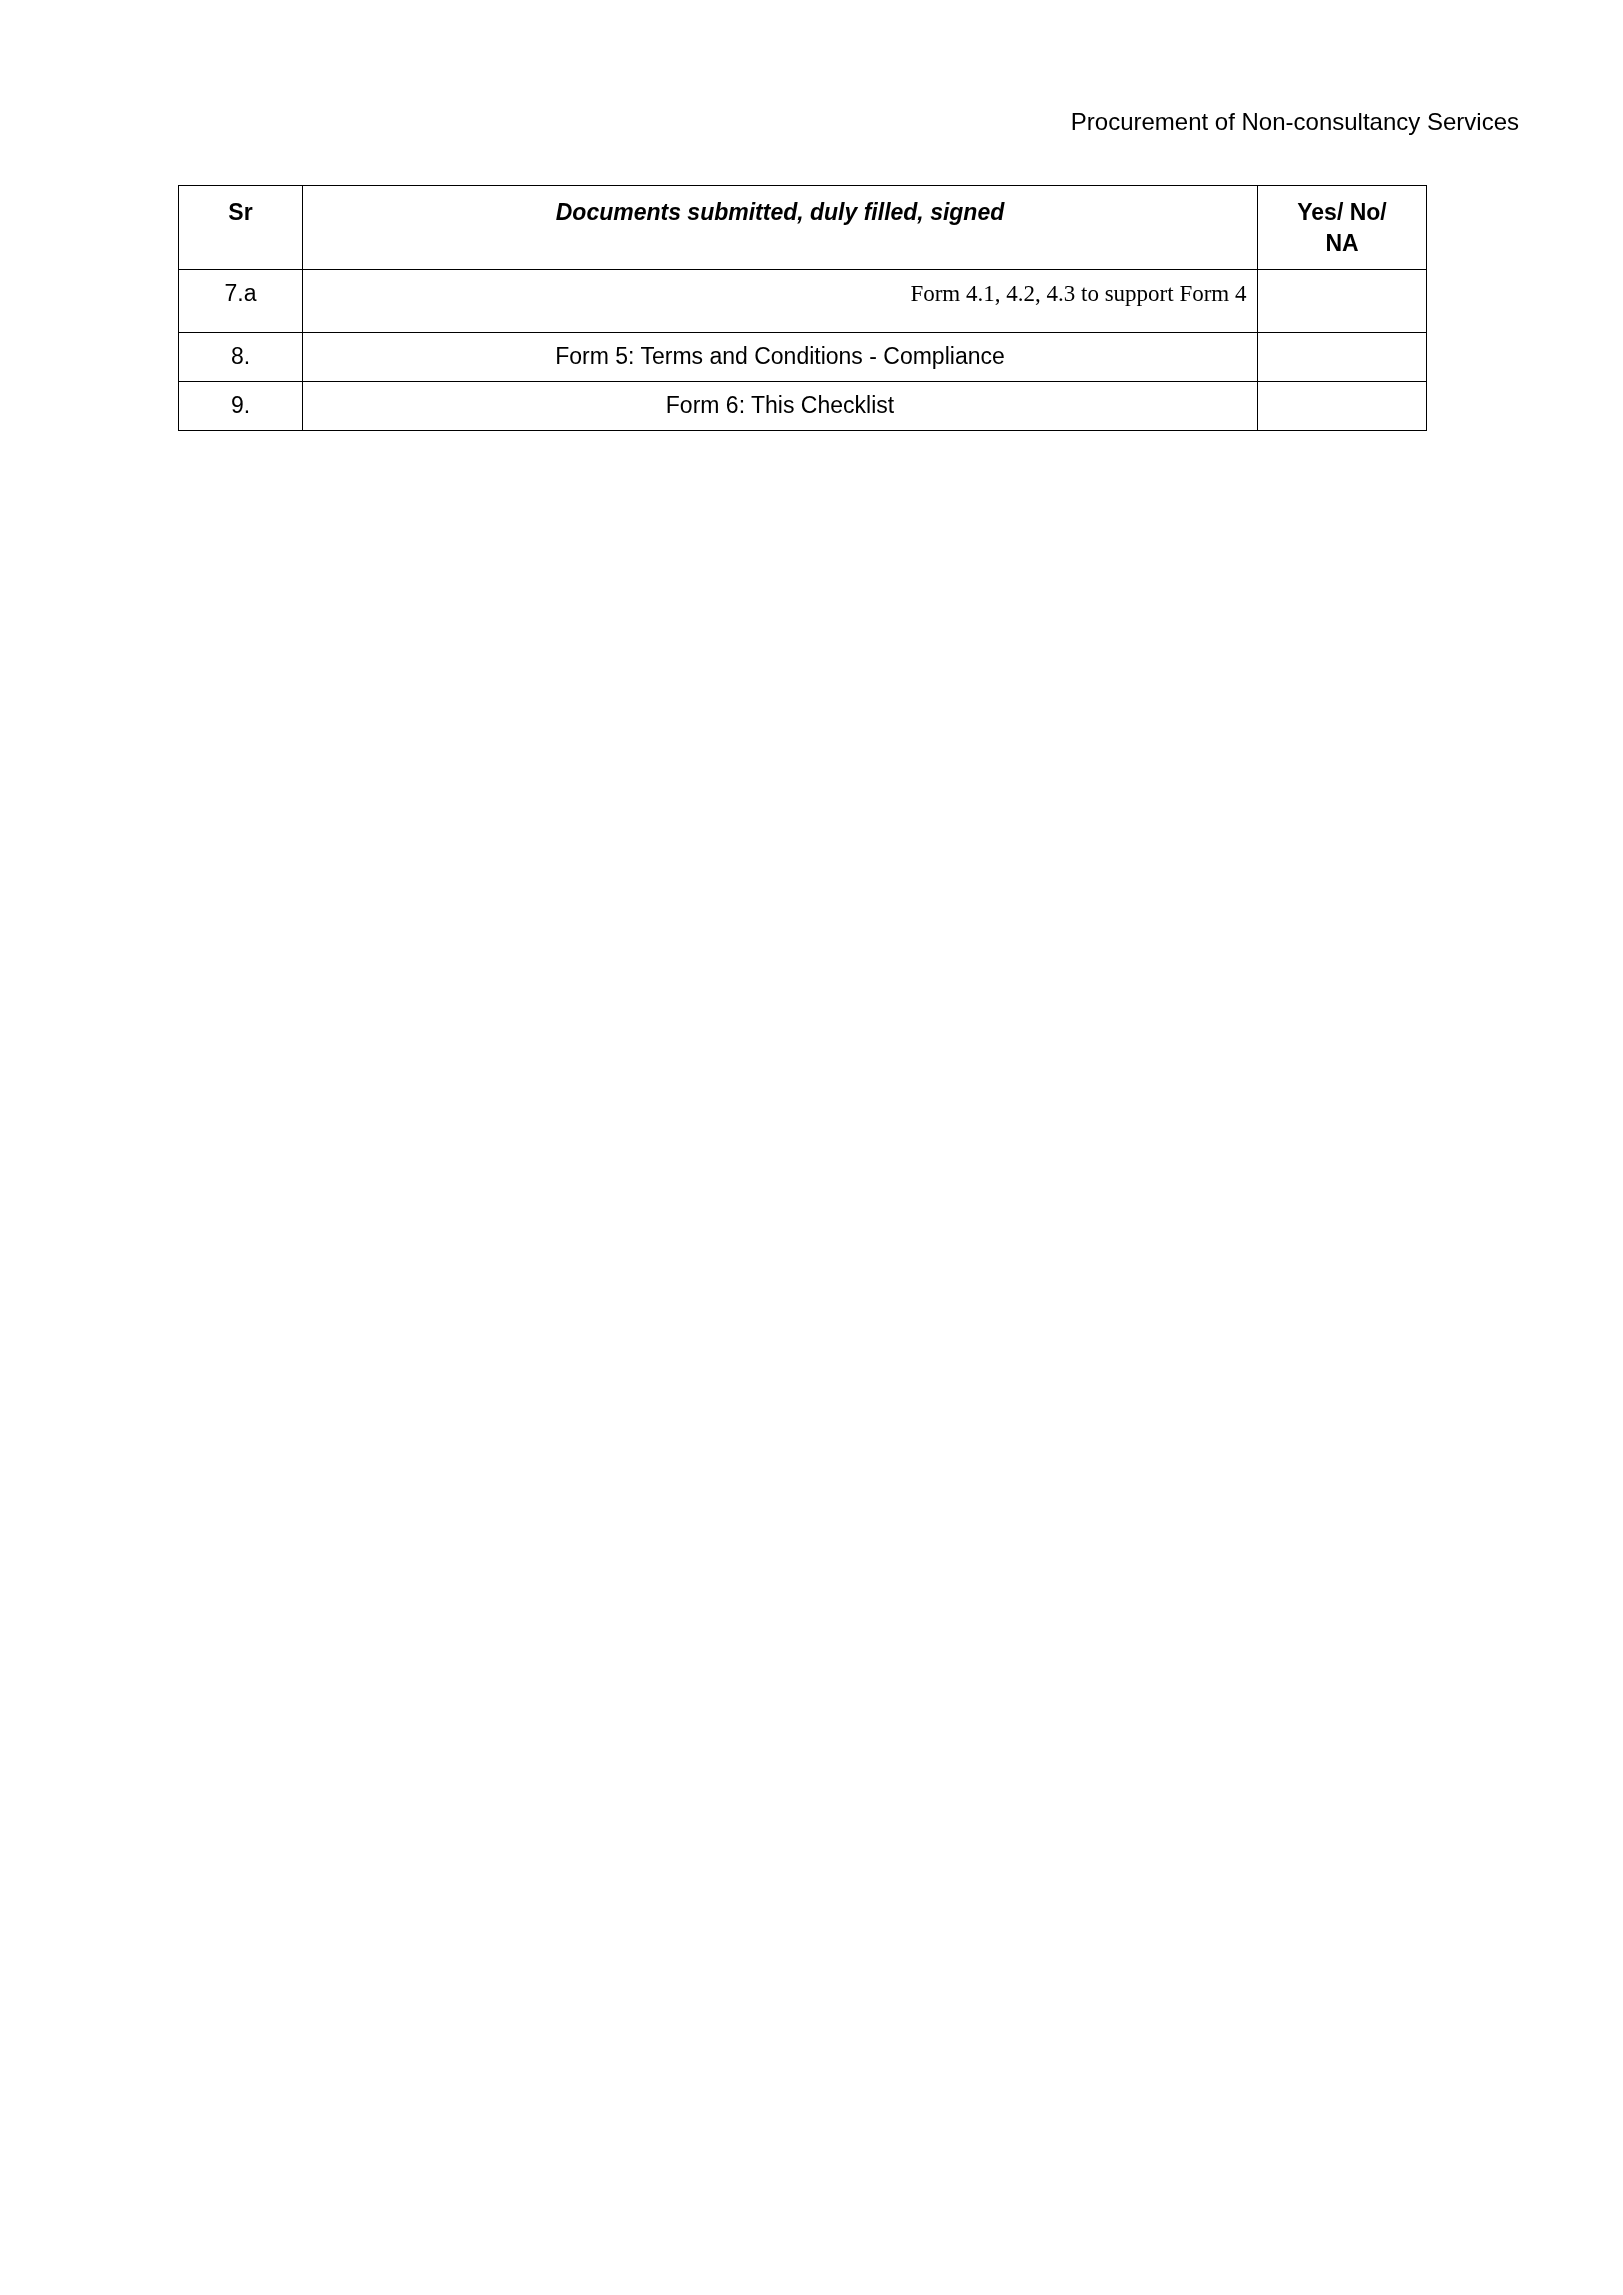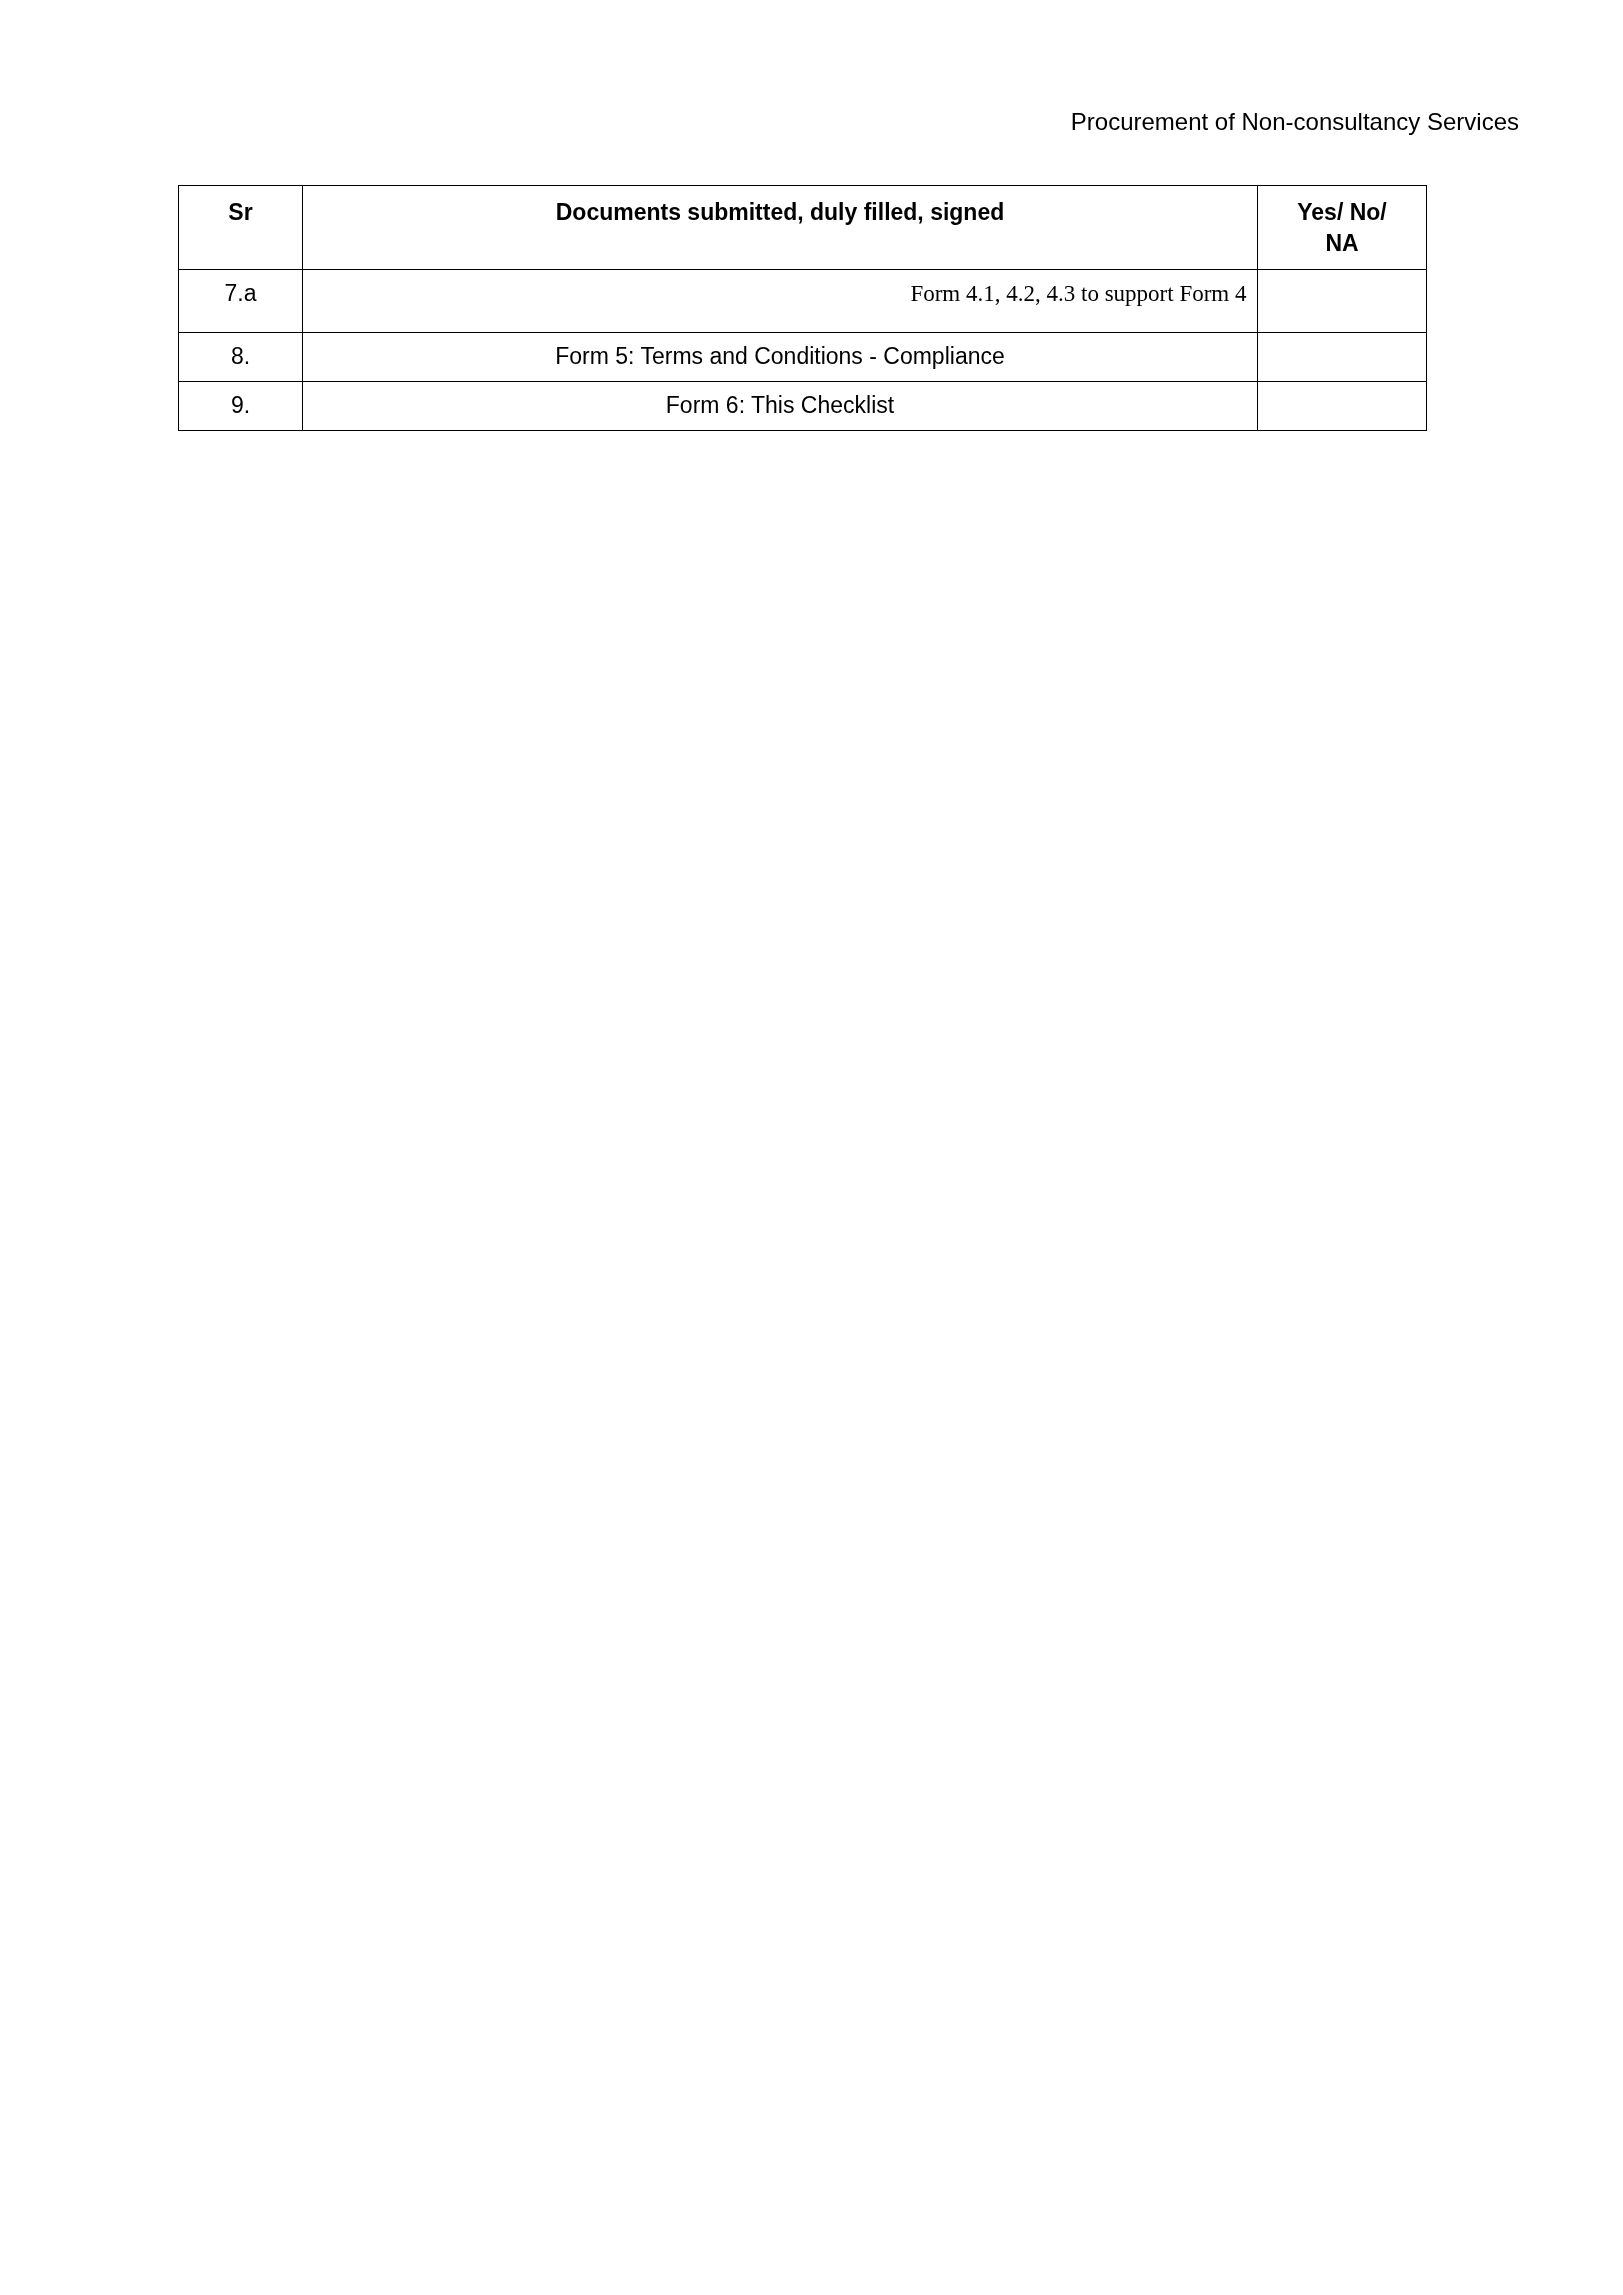--- a/index.html
+++ b/index.html
@@ -64,21 +64,21 @@
   }
 
   table.checklist thead th {
     font-weight: bold;
     text-align: center;
     padding-top: 10.5px;
     padding-bottom: 10.5px;
   }
 
   .col-sr      { width: 124px; }
-  .col-doc     { width: 955px; }
+  .col-doc     { width: 955px; font-style: italic; }
   .col-yesno   { width: 169px; }
 
   td.sr-cell   { text-align: center; }
   td.doc-cell  { text-align: center; }
   td.yn-cell   { text-align: center; }
 
   
   tr.row-tall td { height: 63px; }
   td.doc-cell.align-right { text-align: right; font-family: Liberation Serif, serif; }
 

